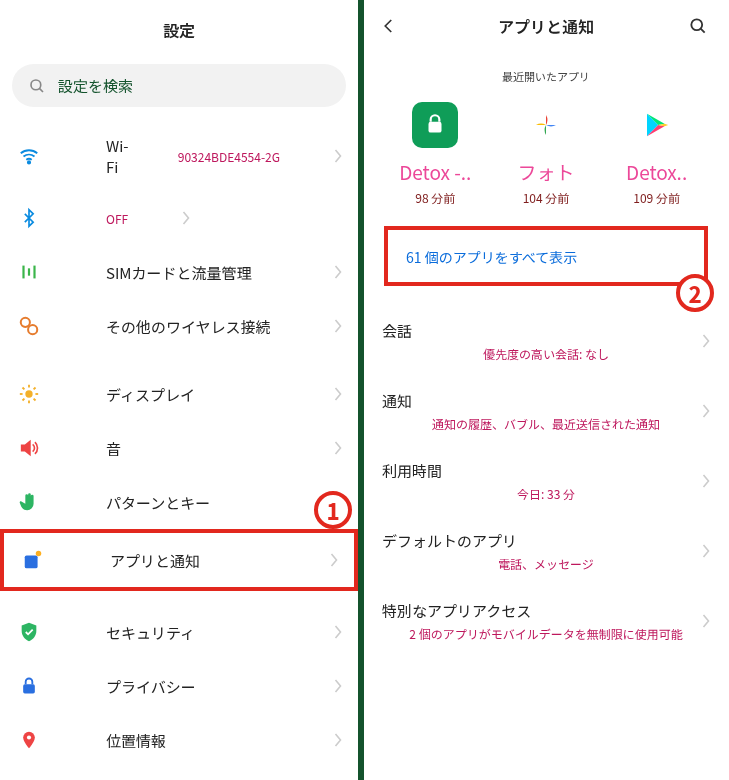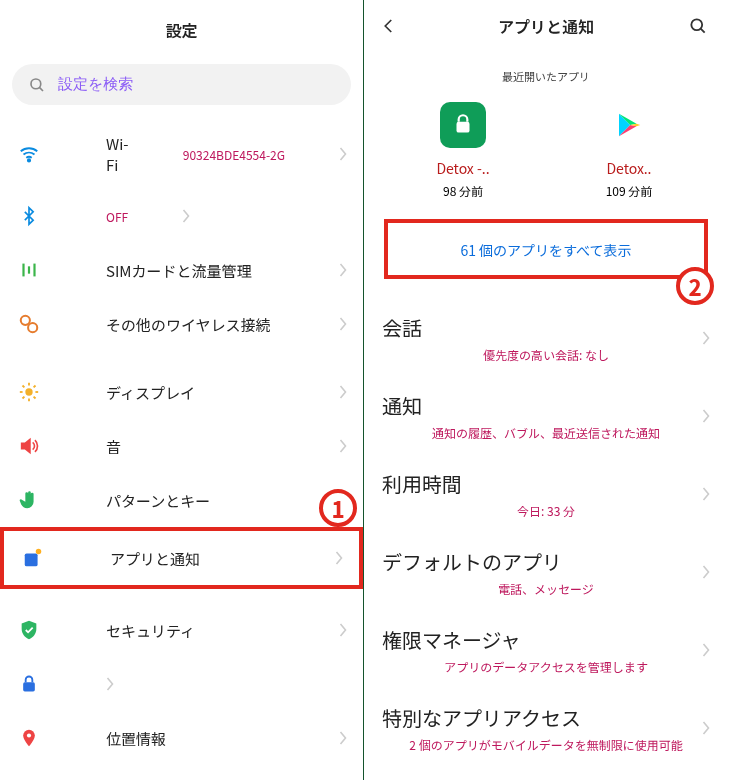--- a/index.html
+++ b/index.html
@@ -1,26 +1,26 @@
 <!DOCTYPE html>
 <html><head>
   <meta charset="utf-8">
   <style>
     * { margin: 0; padding: 0; box-sizing: border-box; }
     body { font-family: -apple-system, "Hiragino Sans", "Noto Sans JP", sans-serif; background: #fff; }
     .screens { display: flex; width: 729px; height: 780px; }
     .screen { width: 364px; background: #fff; position: relative; overflow: hidden; }
-    .screen:first-child { border-right: 1px solid #14532d; }
+    .screen:first-child { border-right: 6px solid #14532d; }
     
     
     .header-left { text-align: center; padding: 18px 0 14px; }
     .header-title { font-size: 16px; font-weight: 600; color: #222; }
     .search-bar { margin: 8px 12px 14px; background: #f2f2f2; border-radius: 22px; padding: 11px 16px; display: flex; align-items: center; gap: 12px; }
     .search-icon { color: #888; }
-    .search-text { color: #8b5cf6; font-size: 15px; font-family: Liberation Serif, serif; }
+    .search-text { color: #14532d; font-size: 15px; }
     
     .row { display: flex; align-items: center; padding: 14px 16px; position: relative; gap: 44px; }
     .row-icon { width: 26px; height: 26px; display: flex; align-items: center; justify-content: center; margin-right: 20px; }
     .row-label { flex: 1; font-size: 15px; color: #222; }
     .row-value { font-size: 12px; color: #be185d; margin-right: 10px; }
     .row-chevron { color: #ccc; }
     
     .section-gap { height: 14px; background: #fff; }
     
     .highlight-box { border: 4px solid #e2281e; position: relative; }
@@ -32,28 +32,28 @@
     .header-right { display: flex; align-items: center; padding: 14px 16px 10px; }
     .back-btn { width: 24px; }
     .header-right-title { flex: 1; text-align: center; font-size: 16px; font-weight: 600; color: #222; }
     .search-btn { width: 24px; text-align: right; }
     
     .subtitle { text-align: center; font-size: 11px; color: #444; padding: 20px 0 18px; }
     
     .app-grid { display: flex; justify-content: space-around; padding: 0 16px 20px; }
     .app-item { text-align: center; width: 100px; }
     .app-icon { width: 46px; height: 46px; border-radius: 10px; margin: 0 auto 10px; display: flex; align-items: center; justify-content: center; }
-    .app-name { font-size: 14px; color: #b91c1c; margin-bottom: 4px; }
-    .app-time { font-size: 12px; color: #000000; }
-    
-    .link-row { text-align: center; padding: 14px 36px; position: relative; }
+    .app-name { font-size: 19px; color: #ec4899; margin-bottom: 4px; }
+    .app-time { font-size: 12px; color: #7f1d1d; }
+    
+    .link-row { text-align: left; padding: 14px 18px; position: relative; }
     .link-text { color: #0a6cdb; font-size: 14px; }
     
     .section2 { padding: 14px 18px; position: relative; }
-    .section2-title { font-size: 20px; color: #222; margin-bottom: 4px; }
+    .section2-title { font-size: 15px; color: #222; margin-bottom: 4px; }
     .section2-sub { font-size: 12px; color: #be185d; text-align: center; }
     .section2 .row-chevron { position: absolute; right: 18px; top: 50%; transform: translateY(-50%); }
     
     .gap-line { height: 20px; }
     
     svg { display: block; }
   </style>
 </head>
 <body>
 
@@ -221,20 +221,21 @@
           </svg>
         </span>
     </div>
     <div class="row">
       <span class="row-icon">
         <svg width="20" height="22" viewBox="0 0 24 24" fill="#2a6fe0">
             <rect x="5" y="10" width="14" height="11" rx="2"></rect>
             <path d="M8 10V7a4 4 0 1 1 8 0v3" fill="none" stroke="#2a6fe0" stroke-width="2.2"></path>
           </svg>
       </span>
+      <span class="row-label">プライバシー</span>
       <span class="row-chevron">
           <svg width="8" height="14" viewBox="0 0 8 14" fill="none" stroke="currentColor" stroke-width="1.6">
             <path d="M1.5 1l5 6-5 6"></path>
           </svg>
         </span>
     </div>
     <div class="row">
       <span class="row-icon">
         <svg width="20" height="22" viewBox="0 0 24 24" fill="#e44">
             <path d="M12 2a7 7 0 0 1 7 7c0 5-7 13-7 13S5 14 5 9a7 7 0 0 1 7-7z"></path>
@@ -271,20 +272,32 @@
     <div class="app-grid">
       <div class="app-item">
         <div class="app-icon" style="background:#0f9d58">
           <svg width="26" height="26" viewBox="0 0 24 24" fill="#fff">
               <rect x="6" y="9" width="12" height="10" rx="2"></rect>
               <path d="M8 9V7a4 4 0 1 1 8 0v2" fill="none" stroke="#fff" stroke-width="2"></path>
             </svg>
         </div>
         <div class="app-name">Detox -..</div>
         <div class="app-time">98 分前</div>
+      </div>
+      <div class="app-item">
+        <div class="app-icon" style="background:#fff">
+          <svg width="30" height="30" viewBox="0 0 24 24">
+              <path d="M12 12L12 4a8 8 0 0 1 0 8z" fill="#ea4335"></path>
+              <path d="M12 12L20 12a8 8 0 0 1-8 0z" fill="#4285f4"></path>
+              <path d="M12 12L12 20a8 8 0 0 1 0-8z" fill="#34a853"></path>
+              <path d="M12 12L4 12a8 8 0 0 1 8 0z" fill="#fbbc04"></path>
+            </svg>
+        </div>
+        <div class="app-name">フォト</div>
+        <div class="app-time">104 分前</div>
       </div>
       <div class="app-item">
         <div class="app-icon" style="background:#fff">
           <svg width="30" height="30" viewBox="0 0 24 24">
               <path d="M4 3v18l9-9z" fill="#00d4ff"></path>
               <path d="M4 3l14 8-5 1z" fill="#00e676"></path>
               <path d="M4 21l14-8-5-1z" fill="#ff3d71"></path>
               <path d="M13 12l5-1 3 1-3 1z" fill="#ffca28"></path>
             </svg>
         </div>
@@ -332,29 +345,20 @@
     <div class="section2">
       <div class="section2-title">デフォルトのアプリ</div>
       <div class="section2-sub">電話、メッセージ</div>
       <span class="row-chevron">
           <svg width="8" height="14" viewBox="0 0 8 14" fill="none" stroke="#ccc" stroke-width="1.6">
             <path d="M1.5 1l5 6-5 6"></path>
           </svg>
         </span>
     </div>
     <div class="section2">
-      <div class="section2-title">権限マネージャ</div>
-      <div class="section2-sub">アプリのデータアクセスを管理します</div>
-      <span class="row-chevron">
-          <svg width="8" height="14" viewBox="0 0 8 14" fill="none" stroke="#ccc" stroke-width="1.6">
-            <path d="M1.5 1l5 6-5 6"></path>
-          </svg>
-        </span>
-    </div>
-    <div class="section2">
       <div class="section2-title">特別なアプリアクセス</div>
       <div class="section2-sub">2 個のアプリがモバイルデータを無制限に使用可能</div>
       <span class="row-chevron">
           <svg width="8" height="14" viewBox="0 0 8 14" fill="none" stroke="#ccc" stroke-width="1.6">
             <path d="M1.5 1l5 6-5 6"></path>
           </svg>
         </span>
     </div>
   </div>
 </div>

